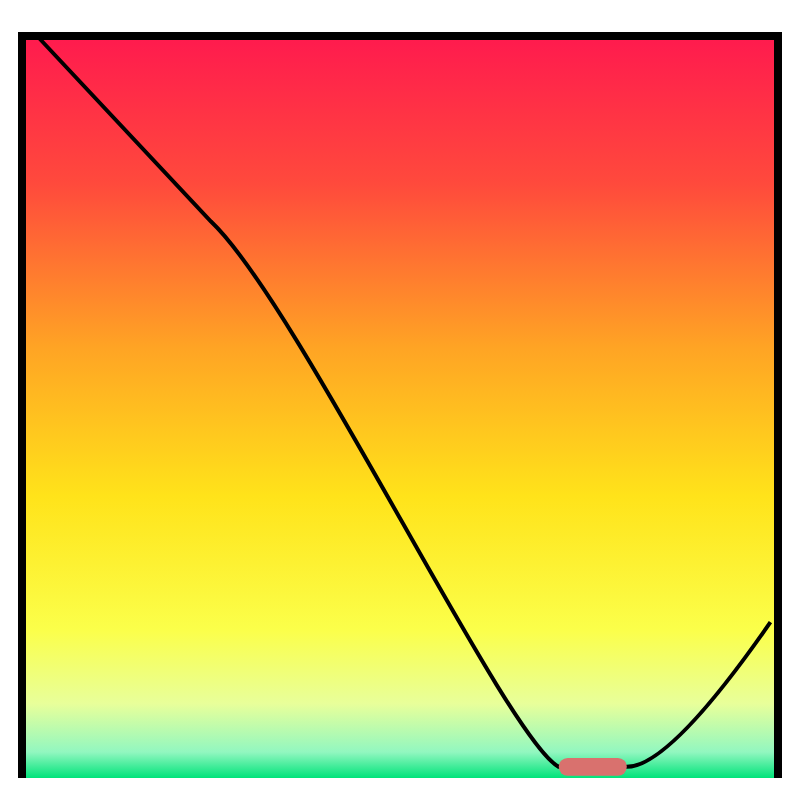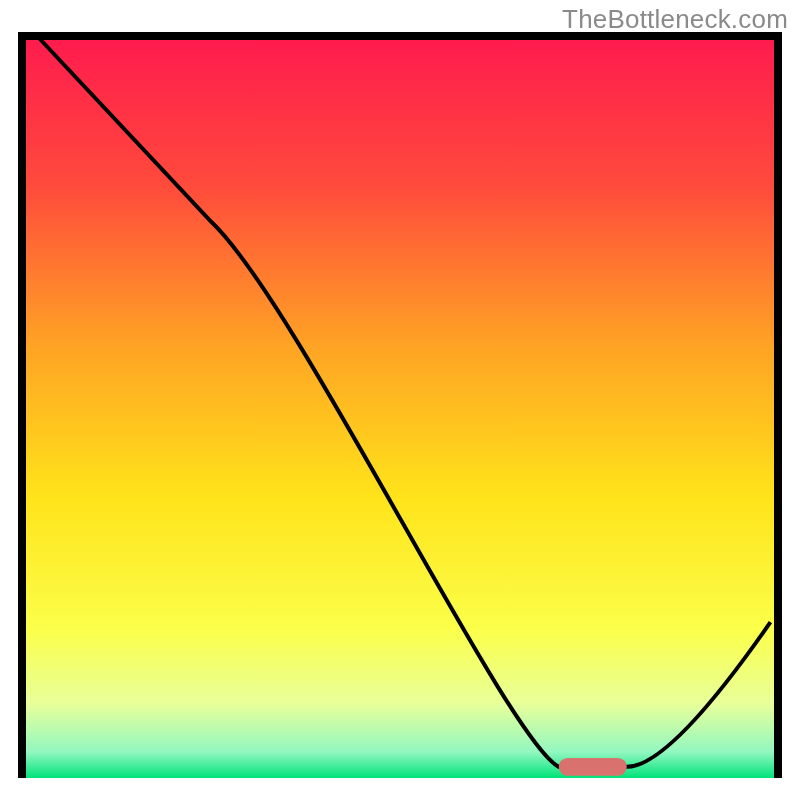--- a/index.html
+++ b/index.html
@@ -25,21 +25,20 @@
     letter-spacing: 0.2px;
   }
   svg {
     display: block;
   }
 </style>
 </head>
 <body>
 
 <div class="frame">
-  <div class="watermark">TheBottleneck.com</div>
   <svg id="chart-svg" width="800" height="800" viewBox="0 0 800 800">
     <defs>
       <linearGradient id="bg-grad" x1="0" y1="0" x2="0" y2="1">
           <stop offset="0%" stop-color="#ff1a4e"></stop>
           <stop offset="20%" stop-color="#ff4a3c"></stop>
           <stop offset="42%" stop-color="#ffa424"></stop>
           <stop offset="62%" stop-color="#ffe31a"></stop>
           <stop offset="80%" stop-color="#fbff4a"></stop>
           <stop offset="90%" stop-color="#e8ff9a"></stop>
           <stop offset="96.5%" stop-color="#92f7c0"></stop>

